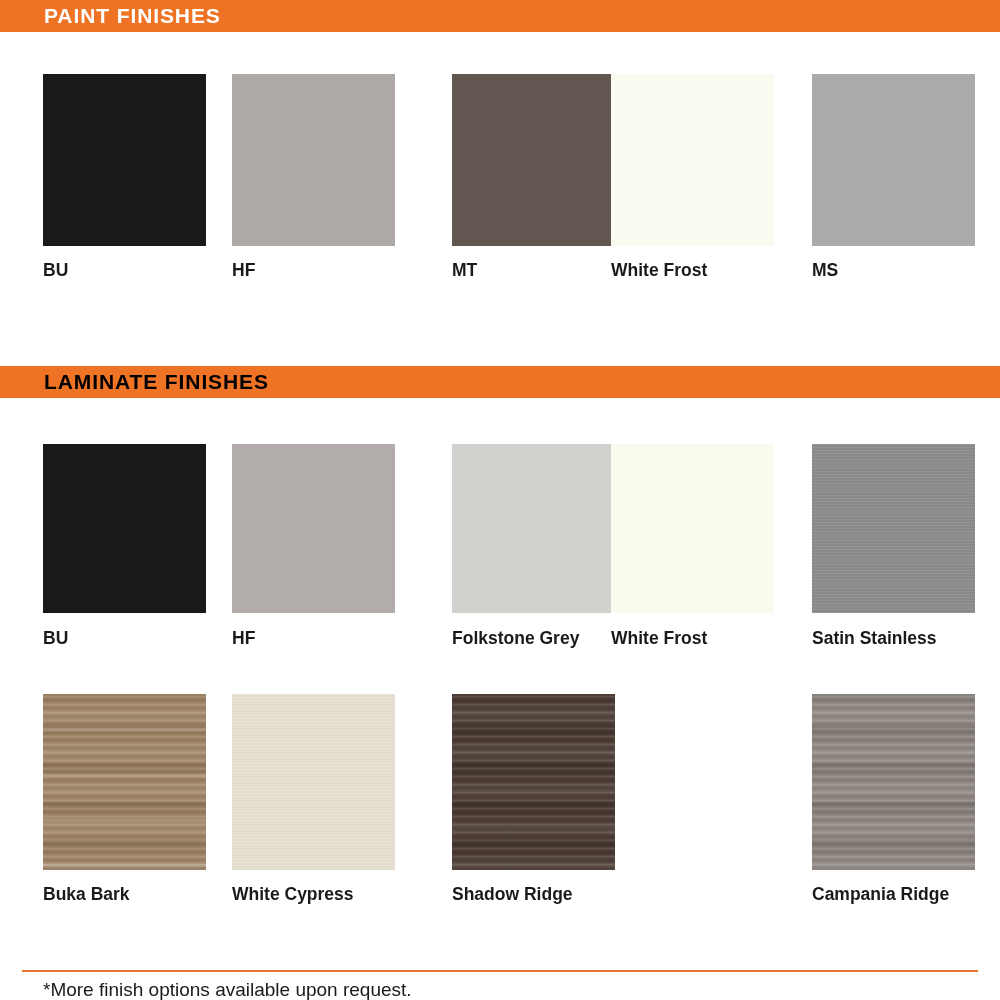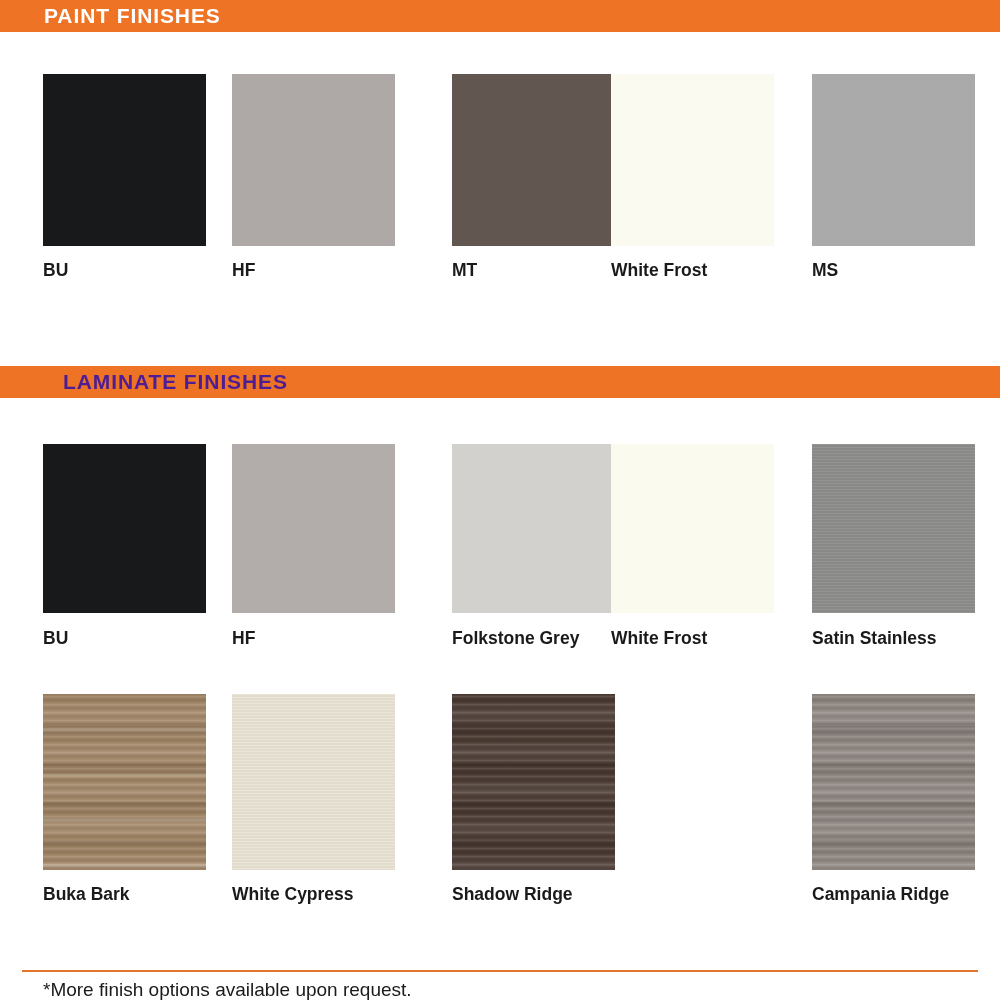--- a/index.html
+++ b/index.html
@@ -180,21 +180,21 @@
     </div>
 
     <div class="swatch-cell c4">
       <div class="swatch-chip" id="chip-p4" style="background-color: rgb(169, 170, 169);"></div>
       <div class="swatch-label">MS</div>
     </div>
 
   </div>
 
   <div class="section-bar" id="bar-laminate" style="background-color: rgb(238, 115, 37);">
-    <span class="section-bar-label" style="color: #4c1d95; margin-left: 19px;">LAMINATE FINISHES</span>
+    <span class="section-bar-label" style="color: #000000;">LAMINATE FINISHES</span>
   </div>
 
   <div class="swatch-row" id="row-laminate-1">
 
     <div class="swatch-cell c0">
       <div class="swatch-chip" id="chip-l1-1" style="background-color: rgb(23, 25, 26);"></div>
       <div class="swatch-label">BU</div>
     </div>
 
     <div class="swatch-cell c1">

